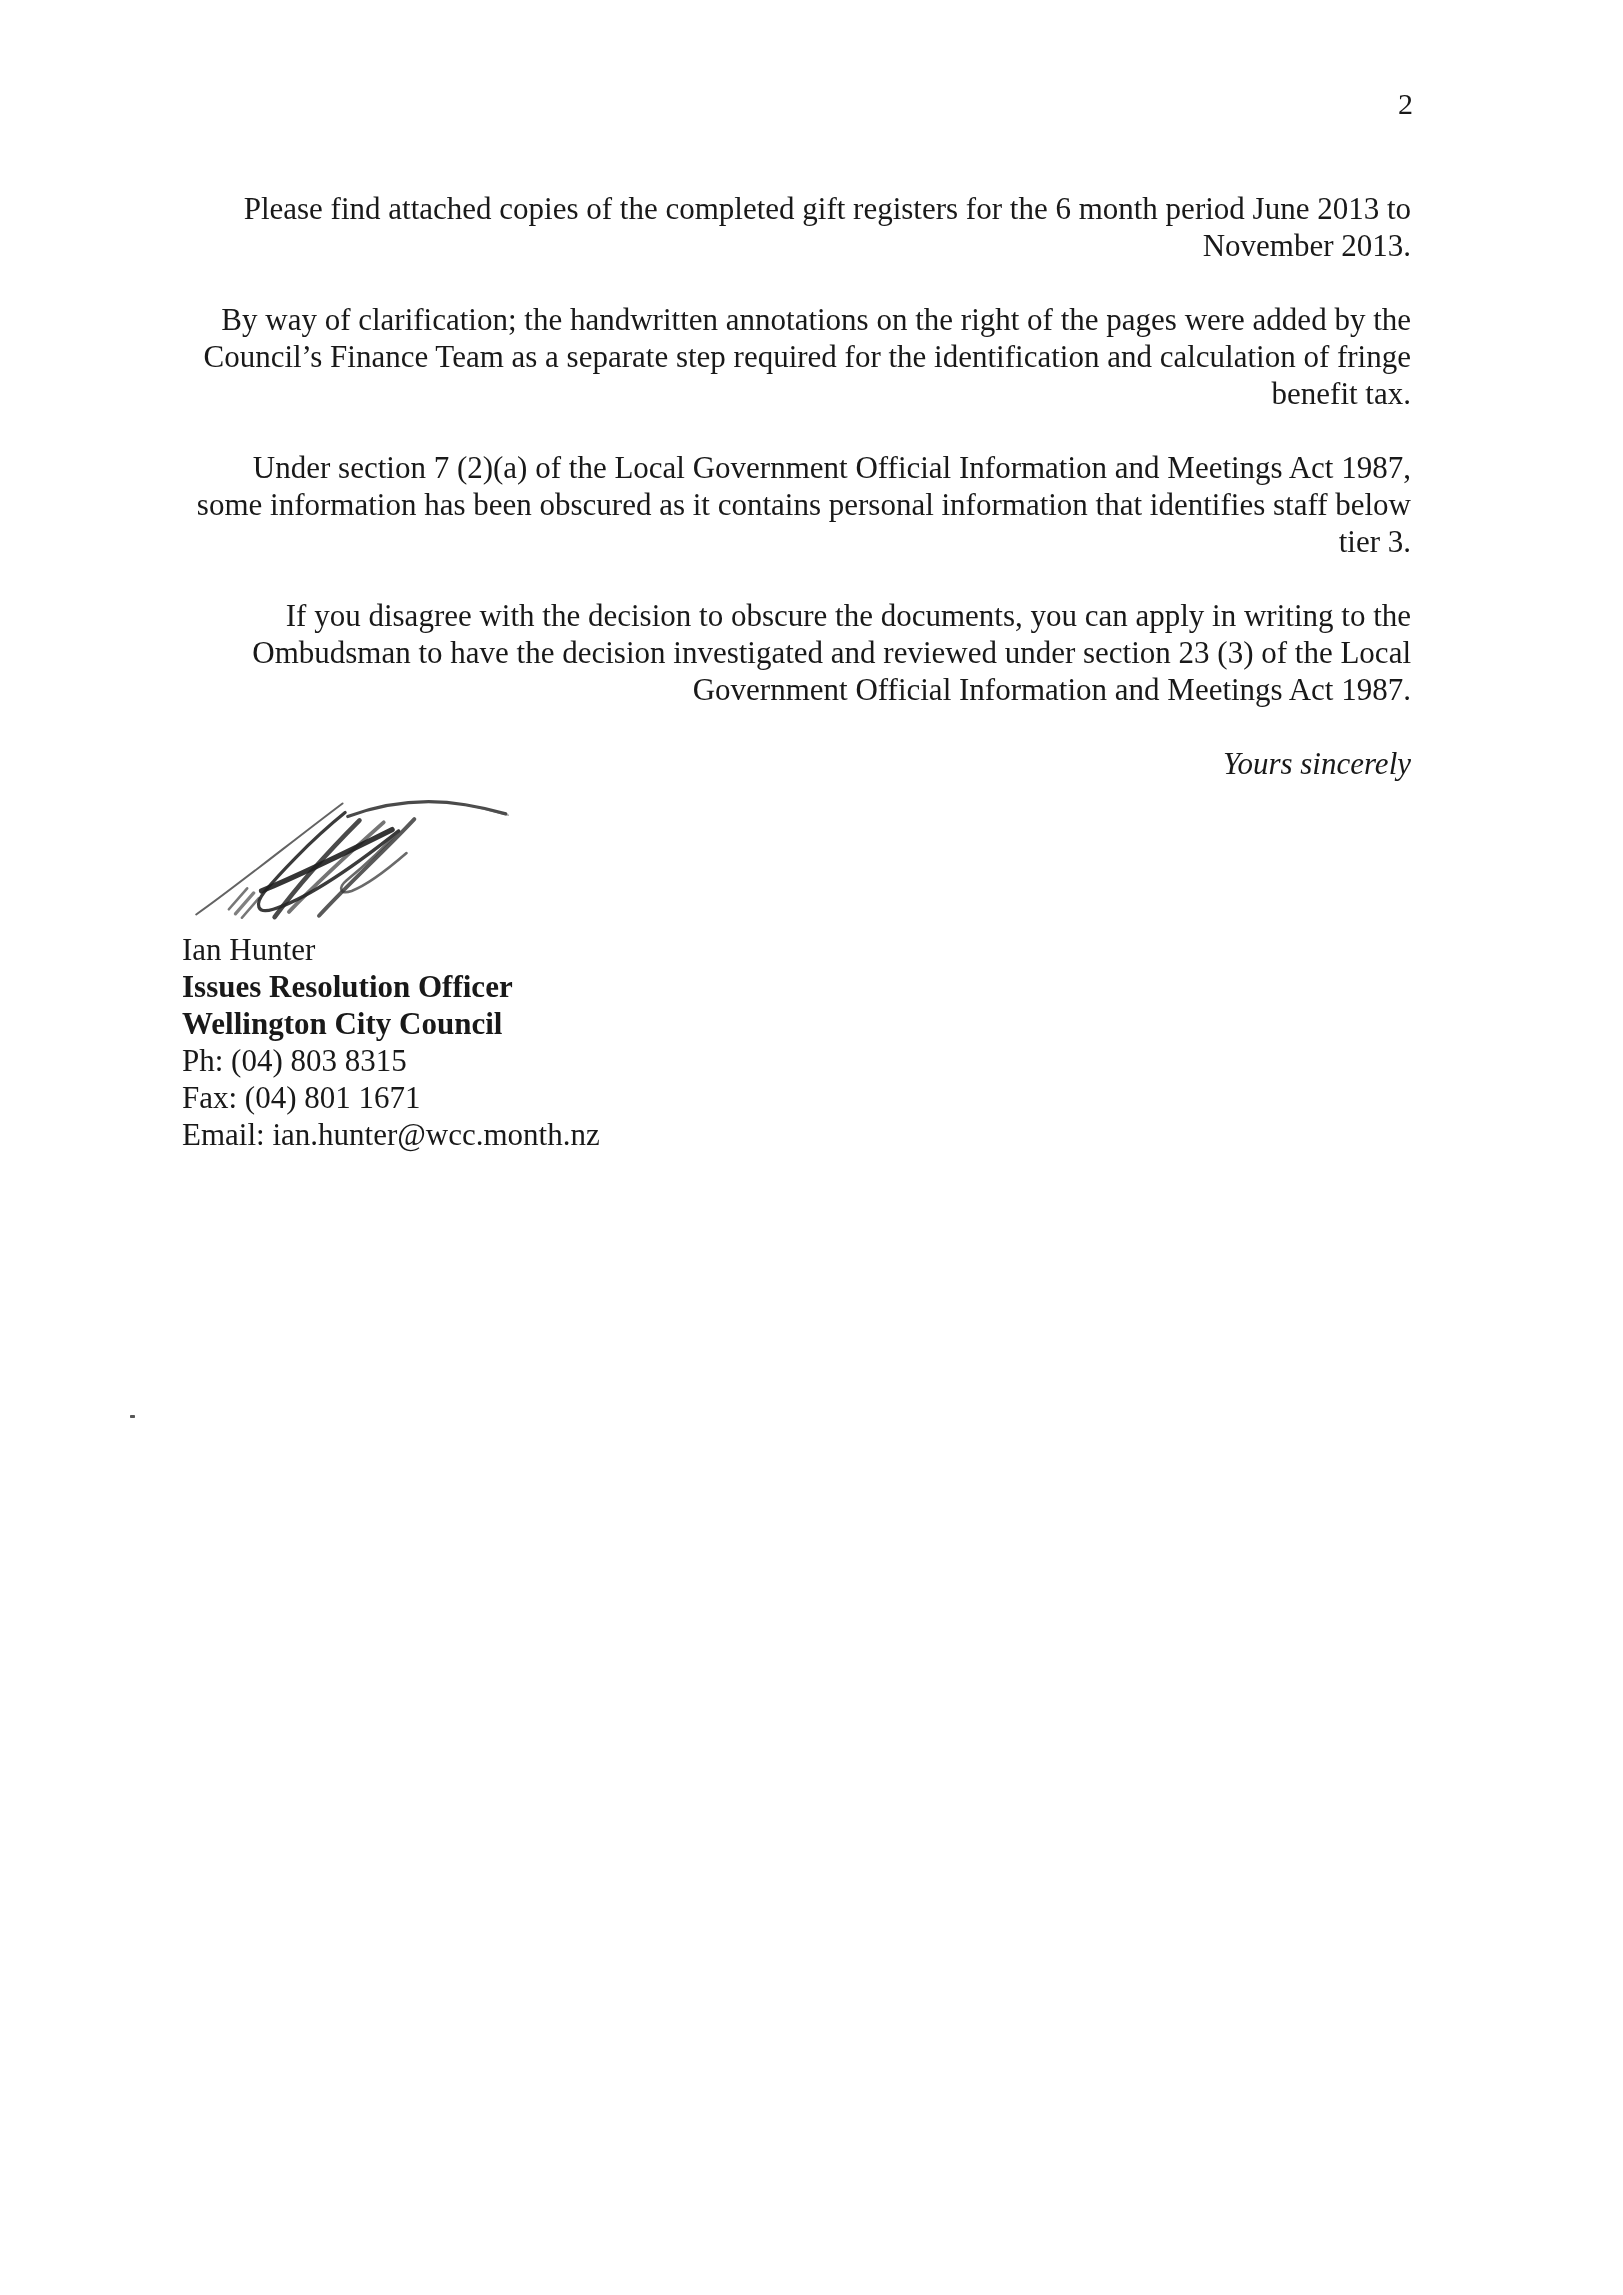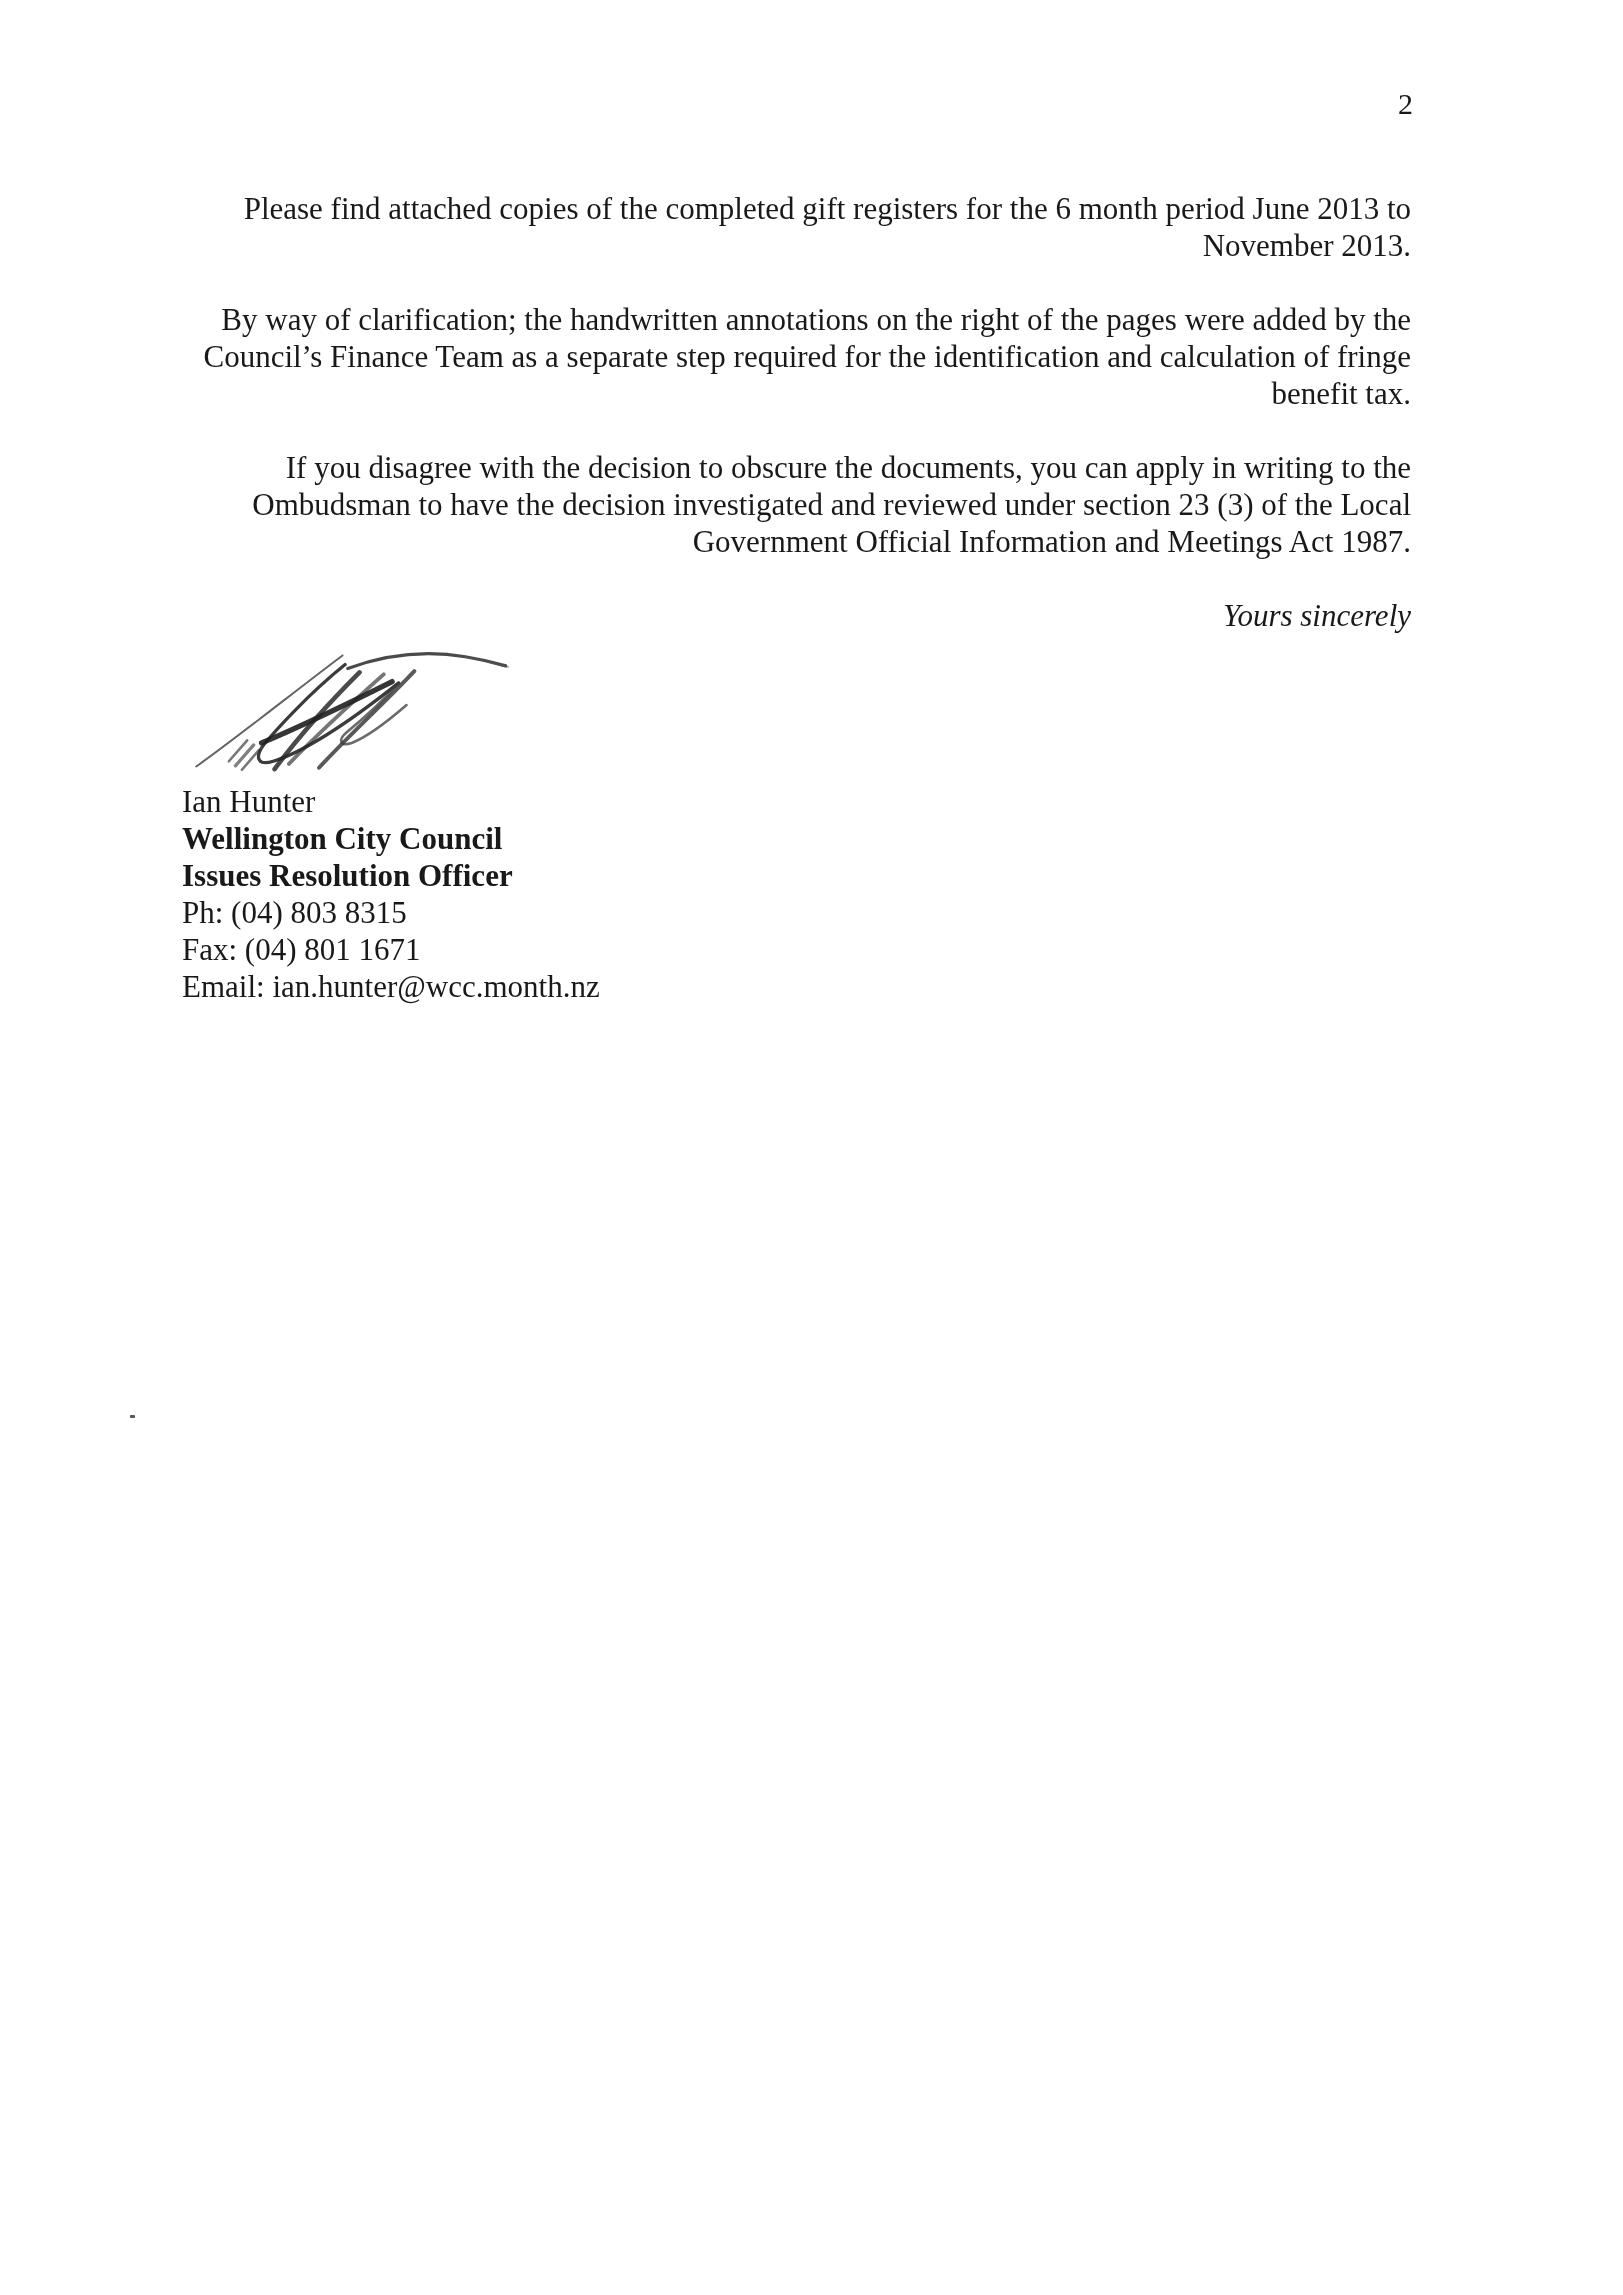--- a/index.html
+++ b/index.html
@@ -73,20 +73,21 @@
 <div class="page">
 
   <div class="page-number">2</div>
 
   <div class="content">
 
     <p>Please find attached copies of the completed gift registers for the 6 month period June 2013 to November 2013.</p>
 
     <p>By way of clarification; the handwritten annotations on the right of the pages were added by the Council’s Finance Team as a separate step required for the identification and calculation of fringe benefit tax.</p>
 
+    <p>Under section 7 (2)(a) of the Local Government Official Information and Meetings Act 1987, some information has been obscured as it contains personal information that identifies staff below tier 3.</p>
 
     <p>If you disagree with the decision to obscure the documents, you can apply in writing to the Ombudsman to have the decision investigated and reviewed under section 23 (3) of the Local Government Official Information and Meetings Act 1987.</p>
 
     <p class="closing">Yours sincerely</p>
 
     <div class="signature-wrap">
       <svg viewBox="0 0 490 196" xmlns="http://www.w3.org/2000/svg" fill="none" stroke-linecap="round">
 
         <path d="M8,186 C60,150 160,70 232,16" stroke="#3c3c3c" stroke-width="3" opacity="0.8"></path>
 
@@ -104,22 +105,22 @@
 
         <path d="M318,58 C290,90 255,120 238,134 C225,145 228,156 246,150 C270,141 300,118 330,92" stroke="#383838" stroke-width="4" opacity="0.75"></path>
 
         <path d="M240,36 C300,14 360,8 420,18 C445,22 465,27 482,32" stroke="#2a2a2a" stroke-width="5" opacity="0.85"></path>
         <path d="M420,18 C445,23 468,30 486,34" stroke="#555555" stroke-width="2" opacity="0.6"></path>
       </svg>
     </div>
 
     <div class="sig-block">
       <div>Ian Hunter</div>
+      <div class="bold">Issues Resolution Officer</div>
       <div class="bold">Wellington City Council</div>
-      <div class="bold">Issues Resolution Officer</div>
       <div>Ph: (04) 803 8315</div>
       <div>Fax: (04) 801 1671</div>
       <div>Email: ian.hunter@wcc.month.nz</div>
     </div>
 
   </div>
 
   <div class="speck"></div>
 
 </div>

